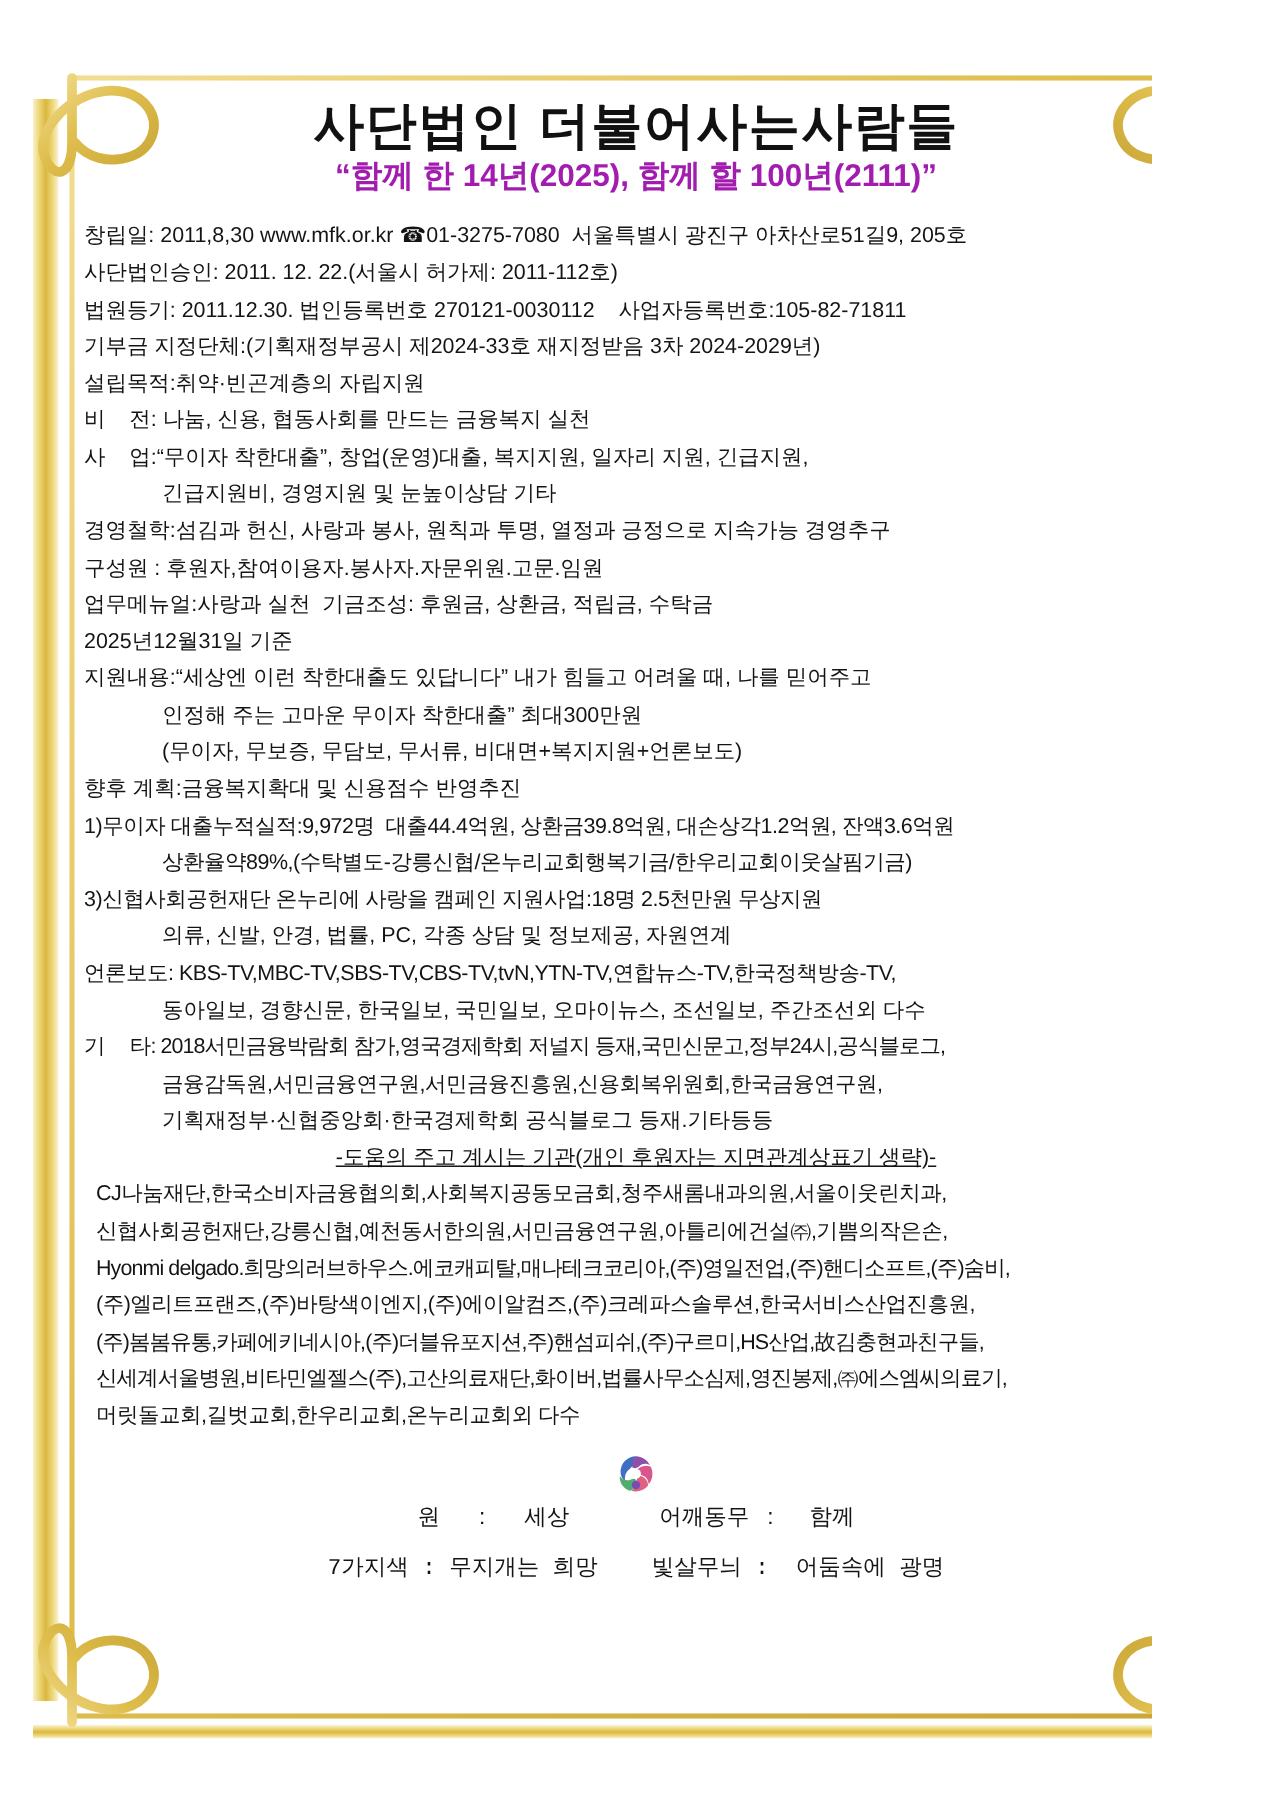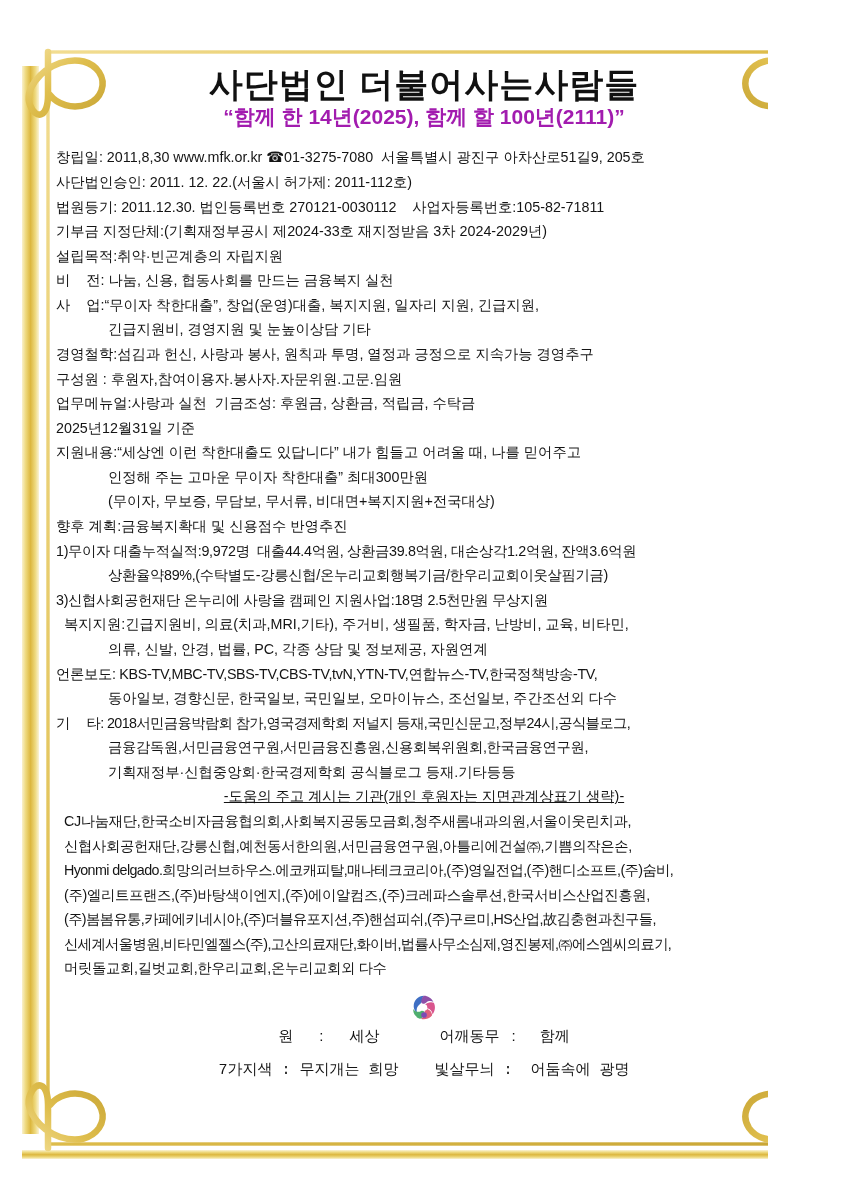--- a/index.html
+++ b/index.html
@@ -177,26 +177,25 @@
         <span class="line">설립목적:취약·빈곤계층의 자립지원</span>
         <span class="line">비    전: 나눔, 신용, 협동사회를 만드는 금융복지 실천</span>
         <span class="line">사    업:“무이자 착한대출”, 창업(운영)대출, 복지지원, 일자리 지원, 긴급지원,</span>
         <span class="line indent2">긴급지원비, 경영지원 및 눈높이상담 기타</span>
         <span class="line">경영철학:섬김과 헌신, 사랑과 봉사, 원칙과 투명, 열정과 긍정으로 지속가능 경영추구</span>
         <span class="line">구성원 : 후원자,참여이용자.봉사자.자문위원.고문.임원</span>
         <span class="line">업무메뉴얼:사랑과 실천  기금조성: 후원금, 상환금, 적립금, 수탁금</span>
         <span class="line">2025년12월31일 기준</span>
         <span class="line">지원내용:“세상엔 이런 착한대출도 있답니다” 내가 힘들고 어려울 때, 나를 믿어주고</span>
         <span class="line indent2">인정해 주는 고마운 무이자 착한대출” 최대300만원</span>
-        <span class="line indent2">(무이자, 무보증, 무담보, 무서류, 비대면+복지지원+전국대상)</span>
+        <span class="line indent2">(무이자, 무보증, 무담보, 무서류, 비대면+복지지원+언론보도)</span>
         <span class="line">향후 계획:금융복지확대 및 신용점수 반영추진</span>
         <span class="line tight">1)무이자 대출누적실적:9,972명  대출44.4억원, 상환금39.8억원, 대손상각1.2억원, 잔액3.6억원</span>
         <span class="line indent2 tight">상환율약89%,(수탁별도-강릉신협/온누리교회행복기금/한우리교회이웃살핌기금)</span>
         <span class="line tight">3)신협사회공헌재단 온누리에 사랑을 캠페인 지원사업:18명 2.5천만원 무상지원</span>
-        <span class="line indent-sm">복지지원:긴급지원비, 의료(치과,MRI,기타), 주거비, 생필품, 학자금, 난방비, 교육, 비타민,</span>
         <span class="line indent2">의류, 신발, 안경, 법률, PC, 각종 상담 및 정보제공, 자원연계</span>
         <span class="line tight">언론보도: KBS-TV,MBC-TV,SBS-TV,CBS-TV,tvN,YTN-TV,연합뉴스-TV,한국정책방송-TV,</span>
         <span class="line indent2">동아일보, 경향신문, 한국일보, 국민일보, 오마이뉴스, 조선일보, 주간조선외 다수</span>
         <span class="line tighter">기     타: 2018서민금융박람회 참가,영국경제학회 저널지 등재,국민신문고,정부24시,공식블로그,</span>
         <span class="line indent2 tight">금융감독원,서민금융연구원,서민금융진흥원,신용회복위원회,한국금융연구원,</span>
         <span class="line indent2">기획재정부·신협중앙회·한국경제학회 공식블로그 등재.기타등등</span>
         <span class="line center">-도움의 주고 계시는 기관(개인 후원자는 지면관계상표기 생략)-</span>
         <span class="line indent-sm tight">CJ나눔재단,한국소비자금융협의회,사회복지공동모금회,청주새롬내과의원,서울이웃린치과,</span>
         <span class="line indent-sm tight">신협사회공헌재단,강릉신협,예천동서한의원,서민금융연구원,아틀리에건설㈜,기쁨의작은손,</span>
         <span class="line indent-sm tighter">Hyonmi delgado.희망의러브하우스.에코캐피탈,매나테크코리아,(주)영일전업,(주)핸디소프트,(주)숨비,</span>

